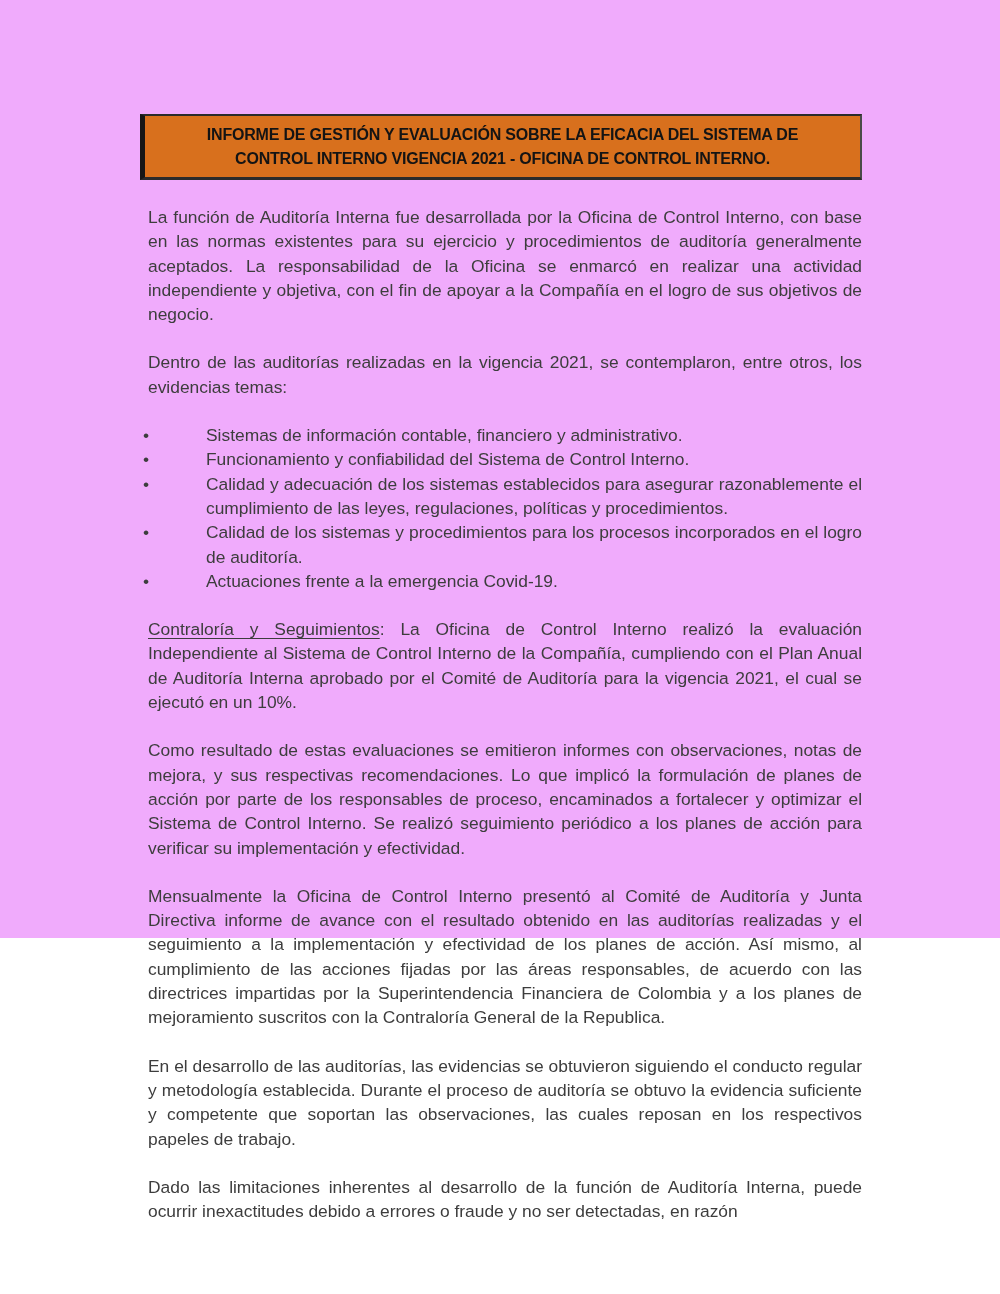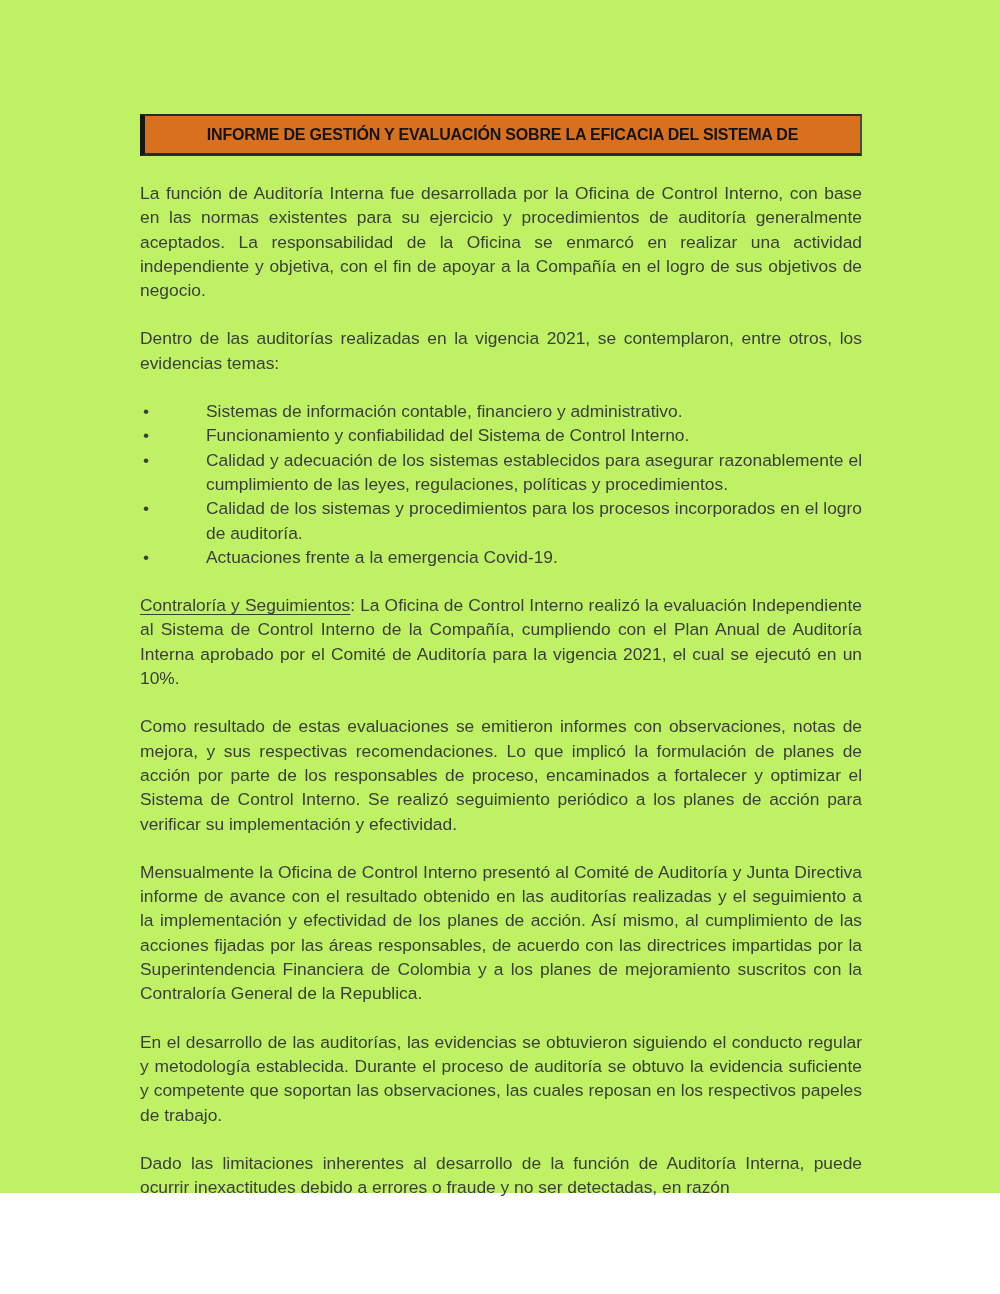--- a/index.html
+++ b/index.html
@@ -9,23 +9,23 @@
   }
   body {
     width: 1000px;
     height: 1294px;
     font-family: "Liberation Sans", sans-serif;
     overflow: hidden;
   }
   .page {
     box-sizing: border-box;
     width: 1000px;
-    height: 1193px;
+    height: 938px;
     padding: 114px 138px 40px 140px;
-    background: #bef264;
+    background: #f0abfc;
   }
   .title-box {
     box-sizing: border-box;
     background: #D8701D;
     border: 2px solid #4a4a4a;
     border-left: 5px solid #161616;
     border-top: 2px solid #2b2b2b;
     border-bottom: 3px solid #2b2b2b;
     padding: 7px 2px 6px 2px;
     text-align: center;
@@ -36,21 +36,21 @@
     line-height: 24px;
     letter-spacing: -0.2px;
     color: #141414;
     white-space: nowrap;
   }
   .para {
     font-size: 17.4px;
     line-height: 24.3px;
     color: #3d3d3d;
     text-align: justify;
-    margin: 24px 0 0 0;
+    margin: 24px 0 0 8px;
   }
   .para.first {
     margin-top: 25px;
   }
   .bullet-list {
     margin: 24px 0 0 0;
   }
   .bullet-item {
     display: flex;
     font-size: 17.4px;
@@ -73,20 +73,21 @@
     text-underline-offset: 3px;
   }
 </style>
 </head>
 <body>
 
 <div class="page">
 
   <div class="title-box">
     <div class="title-line">INFORME DE GESTIÓN Y EVALUACIÓN SOBRE LA EFICACIA DEL SISTEMA DE</div>
+    <div class="title-line">CONTROL INTERNO VIGENCIA 2021 - OFICINA DE CONTROL INTERNO.</div>
   </div>
 
   <p class="para first">La función de Auditoría Interna fue desarrollada por la Oficina de Control Interno, con base en las normas existentes para su ejercicio y procedimientos de auditoría generalmente aceptados. La responsabilidad de la Oficina se enmarcó en realizar una actividad independiente y objetiva, con el fin de apoyar a la Compañía en el logro de sus objetivos de negocio.</p>
 
   <p class="para">Dentro de las auditorías realizadas en la vigencia 2021, se contemplaron, entre otros, los evidencias temas:</p>
 
   <div class="bullet-list">
     <div class="bullet-item">
       <span class="bullet-marker">•</span>
       <span class="bullet-text">Sistemas de información contable, financiero y administrativo.</span>

